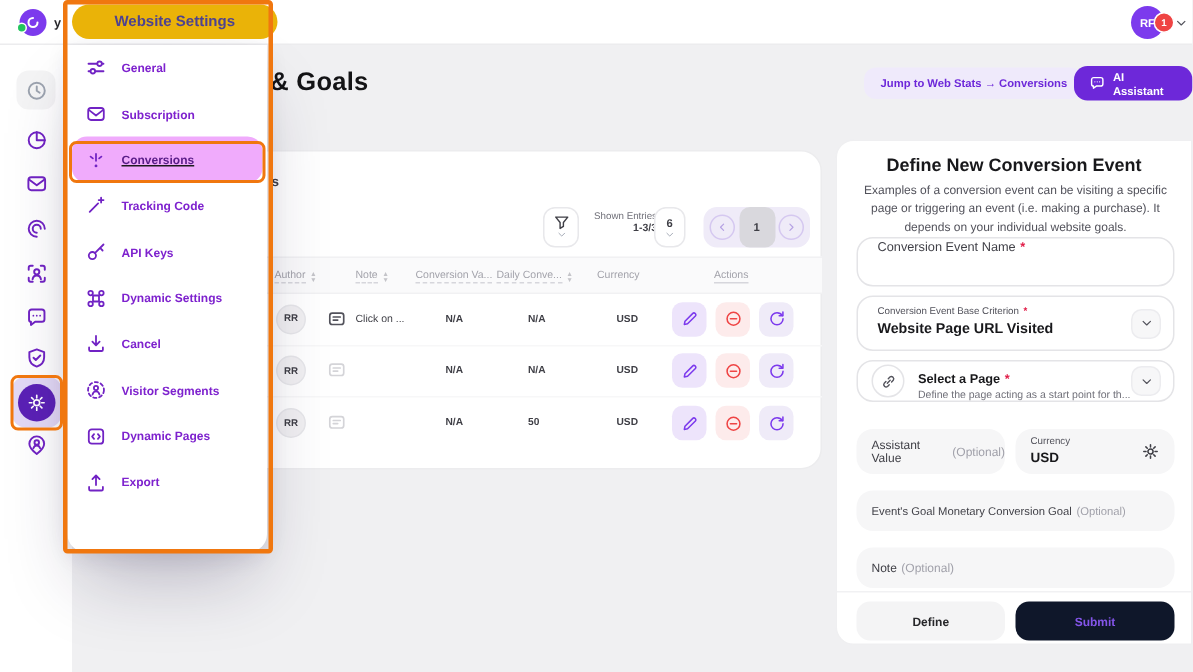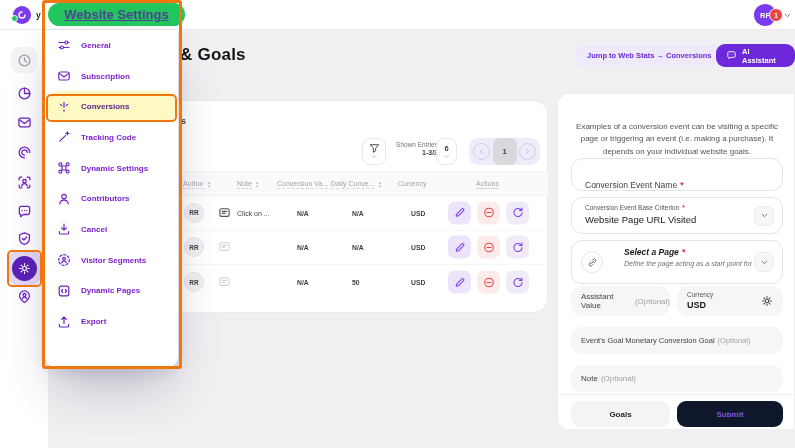--- a/index.html
+++ b/index.html
@@ -7,21 +7,21 @@
   body { font-family:"Liberation Sans","DejaVu Sans",sans-serif; background:#F0F0F2; position:relative; color:#1c1c1e; }
   .ic { display:inline-block; line-height:0; }
   .ic svg { width:100%; height:100%; display:block; }
 
   
   .topbar { position:absolute; left:0; top:0; width:795px; height:30px; background:#fff; border-bottom:1px solid #ECECEE; z-index:5; }
   .logo { position:absolute; left:13px; top:6px; width:18px; height:18px; border-radius:50%; background:#7C3AED; }
   .logo .swirl { position:absolute; left:3px; top:3px; width:12px; height:12px; color:#fff; }
   .logo .dot { position:absolute; left:-2px; top:9px; width:7px; height:7px; border-radius:50%; background:#22C55E; border:1.5px solid #fff; }
   .site-name { position:absolute; left:36px; top:10px; font-size:8.5px; font-weight:700; color:#27272A; }
-  .trigger { position:absolute; left:48px; top:3px; width:137px; height:23px; background:#22c55e; border-radius:12px; display:flex; align-items:center; justify-content:center; font-size:13px; font-weight:700; color:#4D4390; z-index:61;text-decoration:underline; }
+  .trigger { position:absolute; left:48px; top:3px; width:137px; height:23px; background:#eab308; border-radius:12px; display:flex; align-items:center; justify-content:center; font-size:10px; font-weight:700; color:#4D4390; z-index:61; }
   .avatar-circ { position:absolute; left:754px; top:4px; width:22px; height:22px; border-radius:50%; background:#7C3AED; color:#fff; font-size:7.5px; font-weight:700; display:flex; align-items:center; justify-content:center; z-index:6; }
   .noti-badge { position:absolute; left:769px; top:8px; width:14px; height:14px; border-radius:50%; background:#EF4444; border:1.5px solid #fff; color:#fff; font-size:6.5px; font-weight:700; display:flex; align-items:center; justify-content:center; z-index:7; }
   .acct-chevron { position:absolute; left:783px; top:11px; width:9px; height:9px; color:#52525B; z-index:6; }
 
   
   .sidebar { position:absolute; left:0; top:30px; width:48px; height:418px; background:#fff; z-index:5; }
   .sb { position:absolute; left:50%; transform:translateX(-50%); width:26px; height:26px; border-radius:8px; display:flex; align-items:center; justify-content:center; color:#7123C4; cursor:pointer; }
   .sb .ic { width:15px; height:15px; }
   .sb.first { background:#F4F4F5; color:#9CA3AF; }
   .sb-active-wrap { position:absolute; left:8px; width:33px; height:34px; border-radius:9px; background:#E3D9F6; display:flex; align-items:center; justify-content:center; }
@@ -68,28 +68,28 @@
   .act .ic { width:12px; height:12px; }
   .act.edit { left:388px; background:#EDE4FB; color:#7C3AED; }
   .act.del  { left:417px; background:#FDEBEB; color:#EF4444; }
   .act.rot  { left:446px; background:#EFEBF8; color:#7C3AED; }
 
   
   .panel { position:absolute; left:557px; top:93px; width:238px; height:337px; background:#fff; border:1px solid #EFEFF1; border-radius:12px 0 0 12px; z-index:3; }
   .panel-title { position:absolute; left:0; right:0; top:9px; text-align:center; font-size:12px; font-weight:700; color:#18181B; }
   .panel-desc { position:absolute; left:12px; right:10px; top:27px; text-align:center; font-size:8px; line-height:1.55; color:#52525B; }
   .fld { position:absolute; left:13px; width:212px; background:#fff; border:1.3px solid #E4E4E7; border-radius:11px; }
-  .fld-name { top:64px; height:33px; display:flex; align-items:flex-end; padding-left:13px; font-size:8.5px; color:#3F3F46; }
+  .fld-name { top:64px; height:33px; display:flex; align-items:flex-start; padding-left:13px; font-size:8.5px; color:#3F3F46; }
   .req { color:#E11D48; margin-left:3px; font-weight:700; }
   .fld-crit { top:103px; height:37px; padding:6px 34px 0 13px; }
   .crit-label { font-size:6.5px; color:#52525B; }
-  .crit-value { font-size:9.5px; font-weight:400; color:#18181B; margin-top:3px; }
+  .crit-value { font-size:9.5px; font-weight:700; color:#18181B; margin-top:3px; }
   .chev-box { position:absolute; right:8px; top:50%; transform:translateY(-50%); width:20px; height:20px; background:#F7F7F8; border:1px solid #ECECEF; border-radius:7px; display:flex; align-items:center; justify-content:center; color:#52525B; }
   .chev-box .ic { width:9px; height:9px; }
-  .fld-page { top:146px; height:44px; padding:6px 34px 0 52px;font-style:italic; }
+  .fld-page { top:146px; height:28px; padding:6px 34px 0 40px; }
   .link-circ { position:absolute; left:9px; top:50%; transform:translateY(-50%); width:22px; height:22px; border:1px solid #E4E4E7; border-radius:50%; display:flex; align-items:center; justify-content:center; color:#52525B; }
   .link-circ .ic { width:11px; height:11px; }
   .page-label { font-size:8.5px; font-weight:700; color:#18181B; }
   .page-hint { font-size:7px; color:#71717A; margin-top:2.5px; white-space:nowrap; }
   .soft { border:none; background:#F6F6F7; }
   .fld-cv { top:192px; width:99px; height:30px; display:flex; align-items:center; padding-left:10px; font-size:8px; color:#3F3F46; }
   .opt { color:#A1A1AA; margin-left:3px; }
   .fld-cur { top:192px; left:119px; width:106px; height:30px; padding:5px 30px 0 10px; }
   .cur-label { font-size:6.5px; color:#52525B; }
   .cur-value { font-size:9px; font-weight:700; color:#18181B; margin-top:2px; }
@@ -99,21 +99,21 @@
   .fld-note { top:271px; height:27px; display:flex; align-items:center; padding-left:10px; font-size:8px; color:#3F3F46; }
   .panel-footer { position:absolute; left:0; right:0; top:300px; border-top:1px solid #F1F1F3; height:37px; }
   .btn-cancel { position:absolute; left:13px; top:6px; width:99px; height:26px; background:#F4F4F5; border:none; border-radius:9px; font-size:8px; font-weight:700; color:#27272A; font-family:inherit; }
   .btn-submit { position:absolute; left:119px; top:6px; width:106px; height:26px; background:#0f172a; border:none; border-radius:9px; font-size:8px; font-weight:700; color:#8455E9; font-family:inherit; }
 
   
   .menu-panel { position:absolute; left:45px; top:30px; width:133px; height:338px; background:#fff; border-radius:0 0 12px 12px; box-shadow:0 25px 50px -10px rgba(35,25,70,.28), 0 4px 14px rgba(35,25,70,.10); z-index:60; display:flex; flex-direction:column; }
   .m-item { height:30.7px; display:flex; align-items:center; padding-left:12px; gap:10px; cursor:pointer; position:relative; }
   .m-item .ic { width:14px; height:14px; color:#7123C4; flex:none; }
   .m-item .m-label { font-size:8px; font-weight:600; color:#7E22CE; }
-  .m-item.active { background:#fef9c3; border-radius:10px; margin:0 3px; padding-left:9px; }
+  .m-item.active { background:#f0abfc; border-radius:10px; margin:0 3px; padding-left:9px;text-decoration:underline; }
   .m-item.active .m-label { color:#581C87; }
 
   
   .annot { position:absolute; border:3px solid #F0770F; z-index:70; pointer-events:none; }
   .annot-menu { left:42px; top:0; width:140px; height:369px; border-radius:3px; }
   .annot-conv { left:46px; top:94px; width:131px; height:28px; border-width:2.5px; border-radius:5px; }
   .annot-gear { left:7px; top:250px; width:35px; height:37px; border-width:2.5px; border-radius:5px; }
 </style>
 </head>
 <body>
@@ -414,20 +414,21 @@
       <span class="ic">
         <svg viewBox="0 0 14 14" fill="none" stroke="currentColor" stroke-width="1.2" stroke-linecap="round" stroke-linejoin="round">
           <path d="M11.7 7A4.7 4.7 0 1 1 7 2.3c1.8 0 3.3.9 4.2 2.3"></path>
           <path d="M11.6 1.7v2.9H8.7"></path>
         </svg>
       </span>
     </button>
 </div>
 
 <div class="panel">
+  <div class="panel-title">Define New Conversion Event</div>
   <div class="panel-desc">Examples of a conversion event can be visiting a specific page or triggering an event (i.e. making a purchase). It depends on your individual website goals.</div>
 
   <div class="fld fld-name">
     <span>Conversion Event Name</span>
     <span class="req">*</span>
   </div>
 
   <div class="fld fld-crit">
     <div class="crit-label"><span>Conversion Event Base Criterion</span><span class="req">*</span></div>
     <div class="crit-value">Website Page URL Visited</div>
@@ -482,21 +483,21 @@
     <span>Event's Goal Monetary Conversion Goal</span>
     <span class="opt">(Optional)</span>
   </div>
 
   <div class="fld soft fld-note">
     <span>Note</span>
     <span class="opt">(Optional)</span>
   </div>
 
   <div class="panel-footer">
-    <button class="btn-cancel">Goals</button>
+    <button class="btn-cancel">Define</button>
     <button class="btn-submit">Submit</button>
   </div>
 </div>
 
 <div class="menu-panel">
   <div class="m-item">
       <span class="ic">
         <svg viewBox="0 0 14 14" fill="none" stroke="currentColor" stroke-width="1.2" stroke-linecap="round" stroke-linejoin="round">
           <path d="M2 4.5h10"></path>
           <circle cx="9.4" cy="4.5" r="1.5" fill="#fff"></circle>
@@ -526,45 +527,45 @@
       <span class="m-label">Conversions</span>
     </div>
   <div class="m-item">
       <span class="ic">
         <svg viewBox="0 0 14 14" fill="none" stroke="currentColor" stroke-width="1.2" stroke-linecap="round" stroke-linejoin="round">
           <path d="M2.8 11.2l5.6-5.6"></path>
           <path d="M10.4 1.8v3.2M8.8 3.4H12"></path>
         </svg>
       </span>
       <span class="m-label">Tracking Code</span>
+    </div>
+  <div class="m-item">
+      <span class="ic">
+        <svg viewBox="0 0 14 14" fill="none" stroke="currentColor" stroke-width="1.2" stroke-linecap="round" stroke-linejoin="round">
+          <circle cx="4.6" cy="9.4" r="2.4"></circle>
+          <path d="M6.4 7.6L12 2M9.7 4.3l1.7 1.7"></path>
+        </svg>
+      </span>
+      <span class="m-label">API Keys</span>
     </div>
   <div class="m-item">
       <span class="ic">
         <svg viewBox="0 0 14 14" fill="none" stroke="currentColor" stroke-width="1.2" stroke-linecap="round" stroke-linejoin="round">
           <rect x="5" y="5" width="4" height="4"></rect>
           <circle cx="3.4" cy="3.4" r="1.5"></circle>
           <circle cx="10.6" cy="3.4" r="1.5"></circle>
           <circle cx="3.4" cy="10.6" r="1.5"></circle>
           <circle cx="10.6" cy="10.6" r="1.5"></circle>
         </svg>
       </span>
       <span class="m-label">Dynamic Settings</span>
     </div>
   <div class="m-item">
       <span class="ic">
         <svg viewBox="0 0 14 14" fill="none" stroke="currentColor" stroke-width="1.2" stroke-linecap="round" stroke-linejoin="round">
-          <circle cx="7" cy="4.6" r="2.3"></circle>
-          <path d="M2.7 12c.4-2.5 2.2-3.9 4.3-3.9s3.9 1.4 4.3 3.9"></path>
-        </svg>
-      </span>
-      <span class="m-label">Contributors</span>
-    </div>
-  <div class="m-item">
-      <span class="ic">
-        <svg viewBox="0 0 14 14" fill="none" stroke="currentColor" stroke-width="1.2" stroke-linecap="round" stroke-linejoin="round">
           <path d="M7 2v6M4.6 5.8L7 8.2l2.4-2.4"></path>
           <path d="M2.4 9.6v1.5c0 .5.4.9.9.9h7.4c.5 0 .9-.4.9-.9V9.6"></path>
         </svg>
       </span>
       <span class="m-label">Cancel</span>
     </div>
   <div class="m-item">
       <span class="ic">
         <svg viewBox="0 0 14 14" fill="none" stroke="currentColor" stroke-width="1.2" stroke-linecap="round" stroke-linejoin="round">
           <circle cx="7" cy="7" r="5.3" stroke-dasharray="2.1 1.9"></circle>

